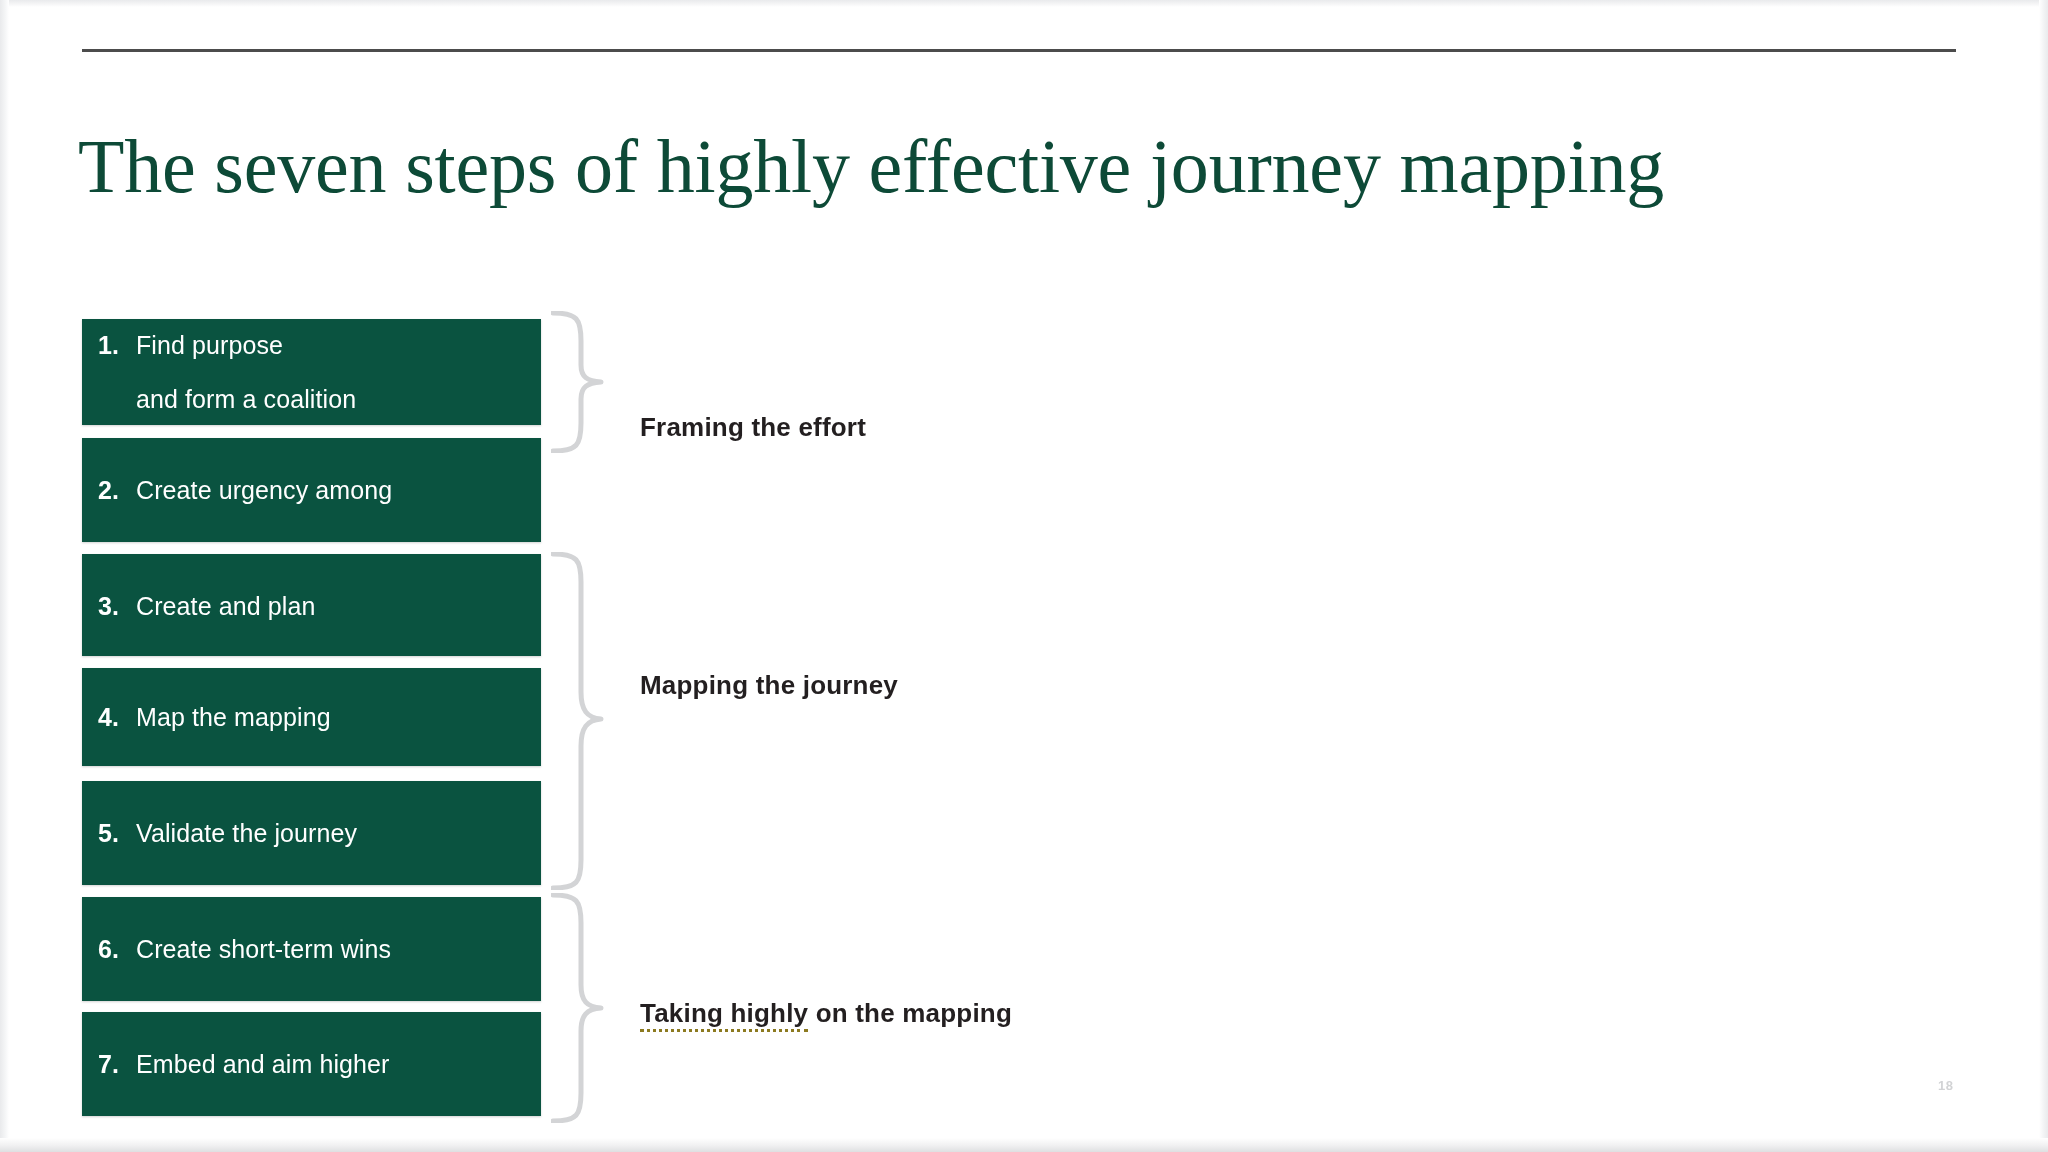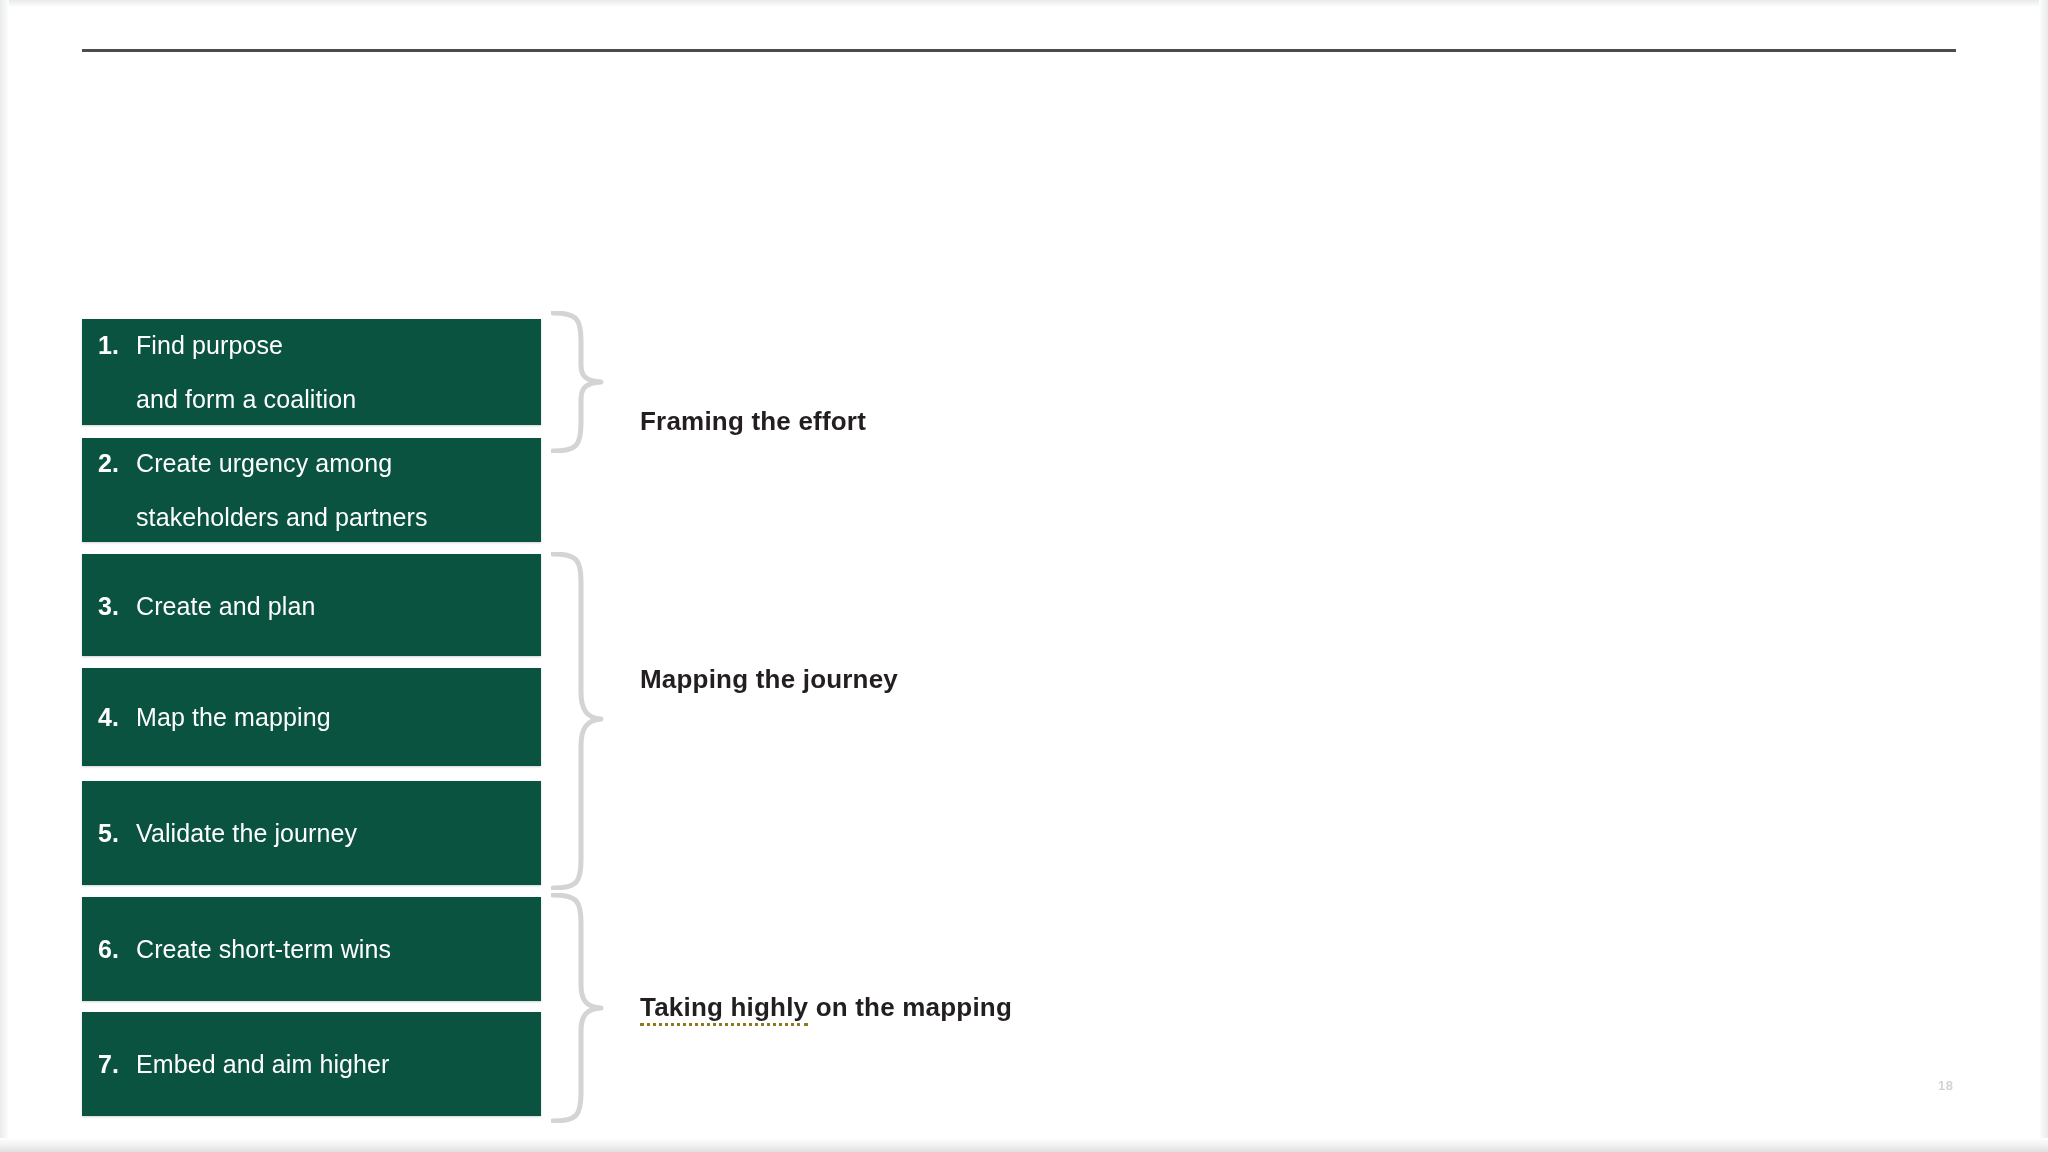--- a/index.html
+++ b/index.html
@@ -136,20 +136,21 @@
 
   
   .group-label {
     position: absolute;
     left: 640px;
     font-size: 26px;
     font-weight: bold;
     color: #231f20;
     letter-spacing: 0.2px;
     white-space: nowrap;
+    margin-top: 6px;
   }
   #group-label-1 { top: 406px; }
   #group-label-2 { top: 664px; }
   #group-label-3 { top: 992px; }
   .flagged {
     border-bottom: 3px dotted #8c7a20;
     padding-bottom: 1px;
   }
 
   
@@ -168,40 +169,38 @@
 
 <div id="slide-root">
 
   <div class="edge-strip-top"></div>
   <div class="edge-strip-left"></div>
   <div class="edge-strip-right"></div>
   <div class="edge-strip-bottom"></div>
 
   <div class="title-rule"></div>
 
+  <h1 class="slide-title">The seven steps of highly effective journey mapping</h1>
 
   <div class="steps-layer">
 
     <div class="step-box" id="step-1">
       <div class="step-line">
         <span class="step-num">1.</span>
         <span class="step-text">Find purpose</span>
       </div>
       <div class="step-line cont">
         <span class="step-text">and form a coalition</span>
       </div>
     </div>
 
     <div class="step-box" id="step-2">
       <div class="step-line">
         <span class="step-num">2.</span>
         <span class="step-text">Create urgency among</span>
-      </div>
-      <div class="step-line cont">
-        <span class="step-text">stakeholders and partners</span>
       </div>
     </div>
 
     <div class="step-box" id="step-3">
       <div class="step-line">
         <span class="step-num">3.</span>
         <span class="step-text">Create and plan</span>
       </div>
     </div>
 

